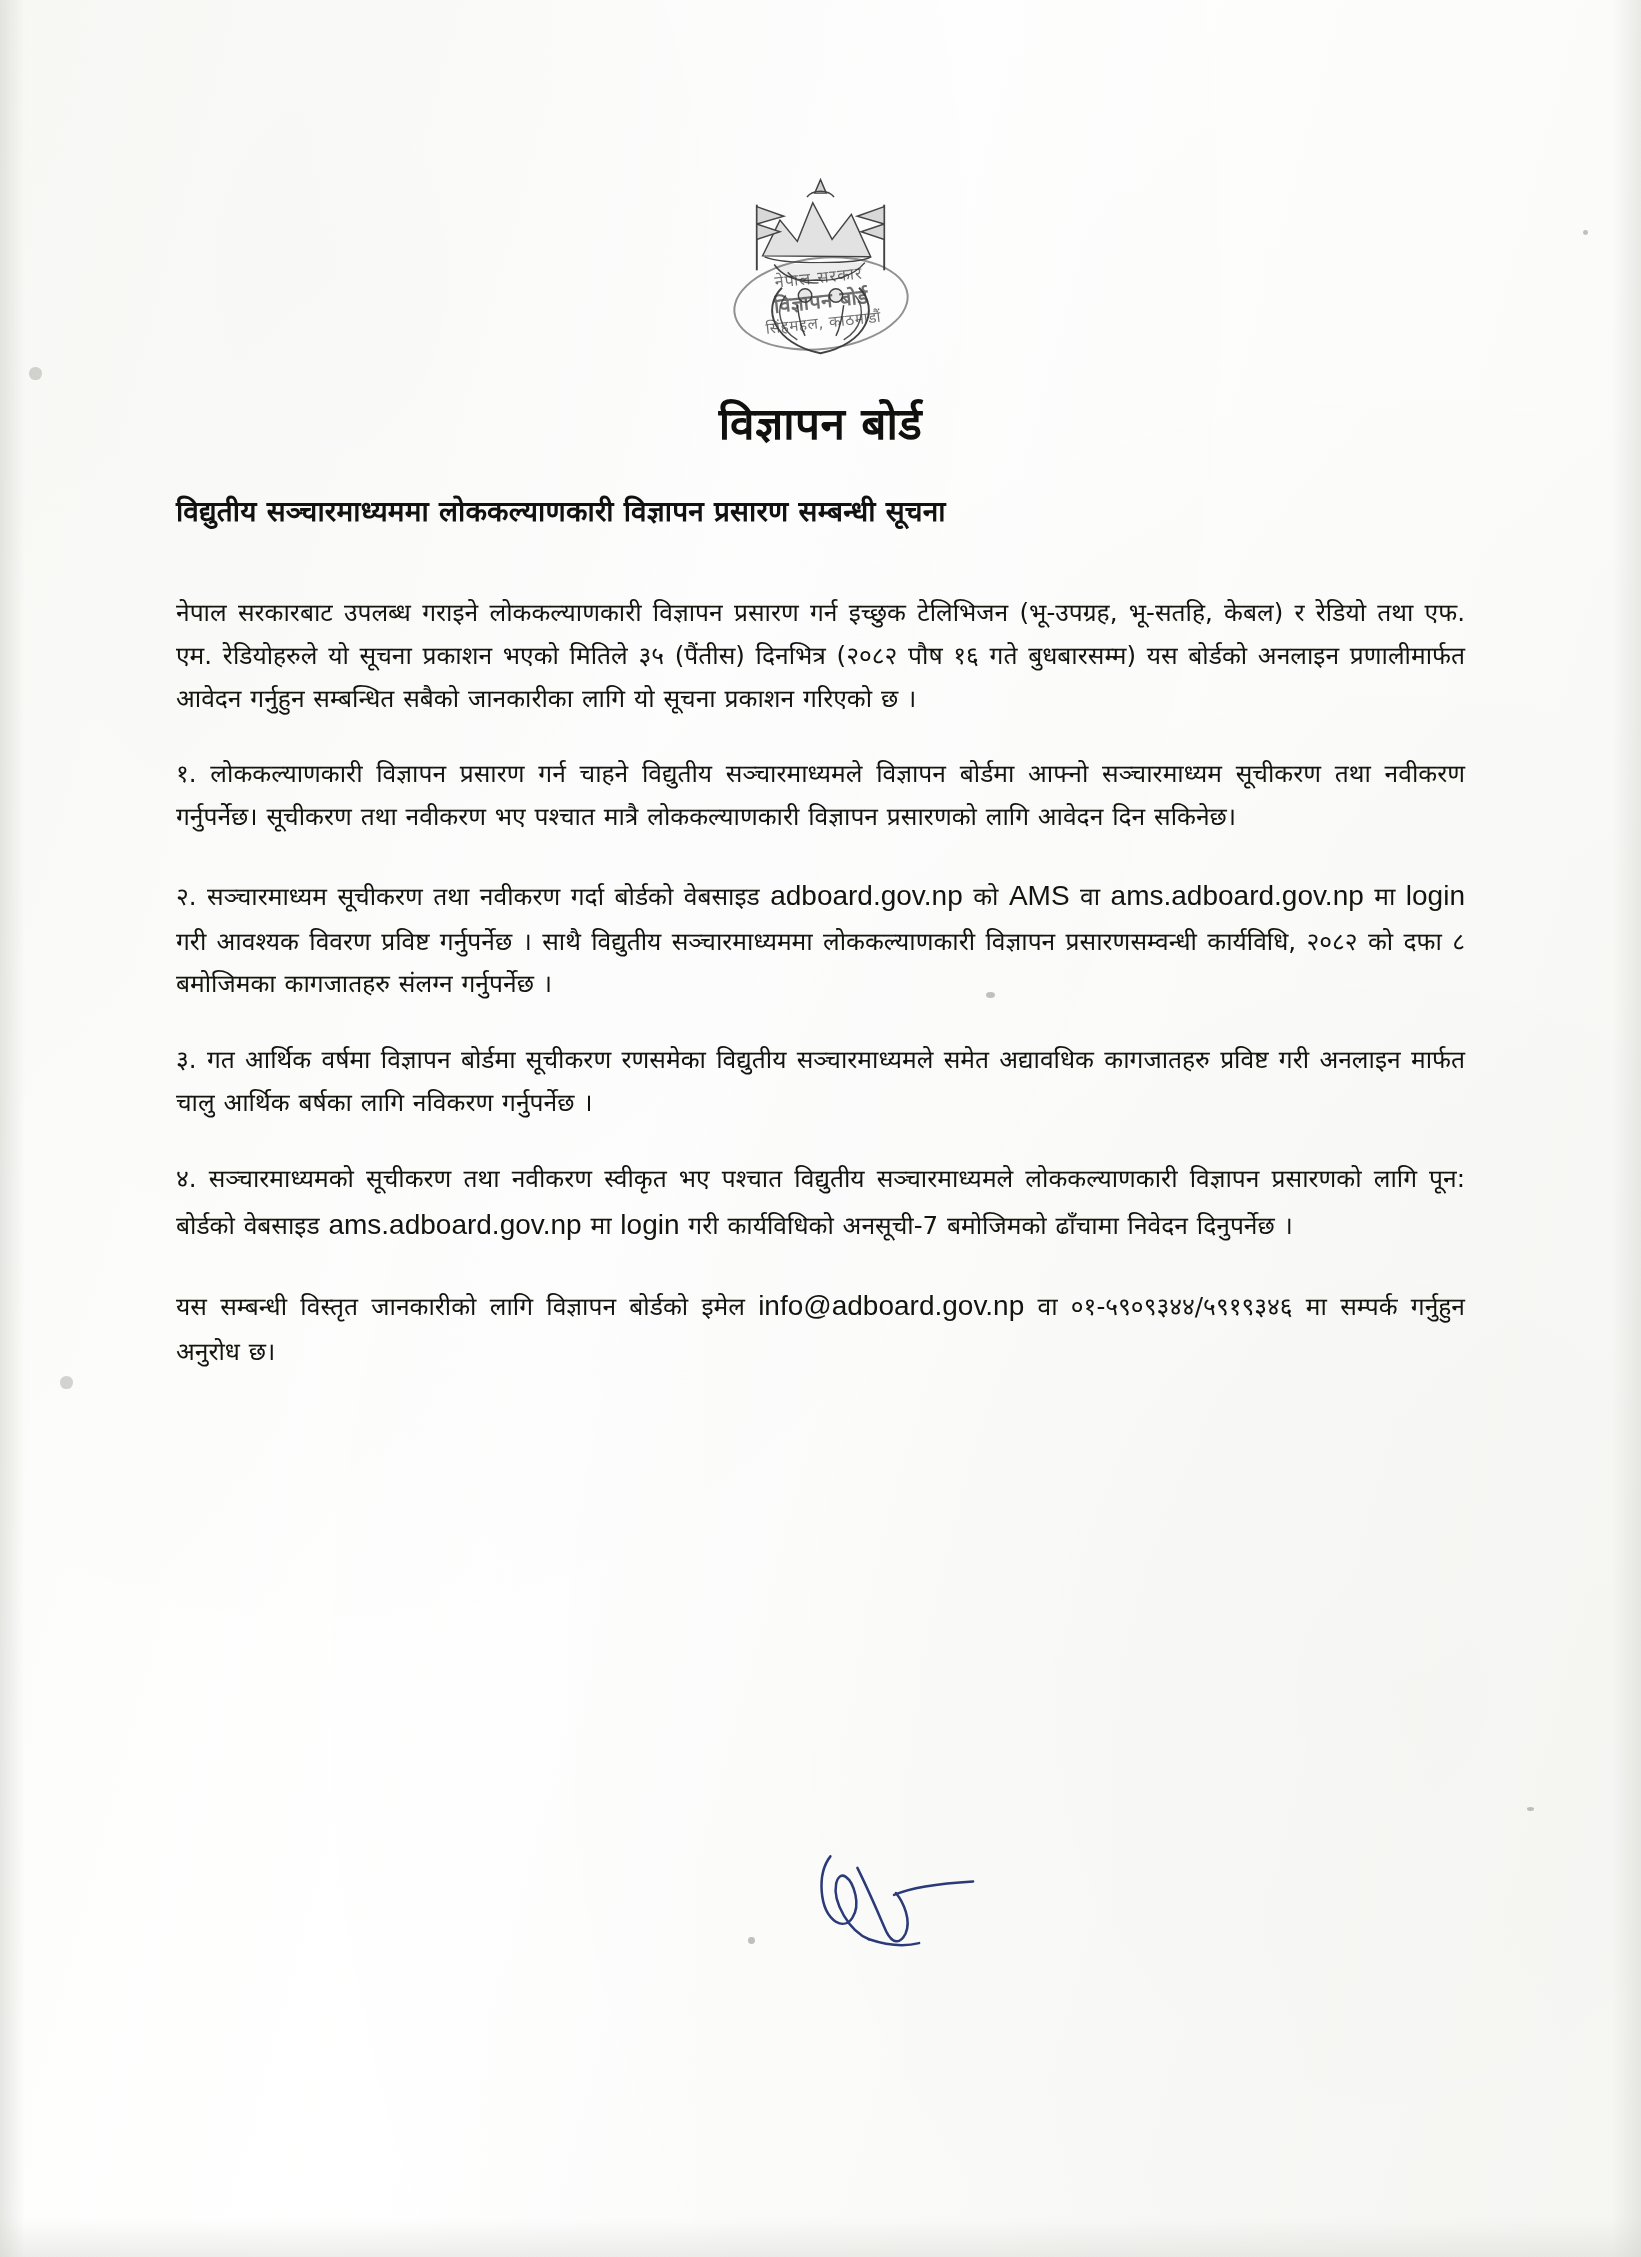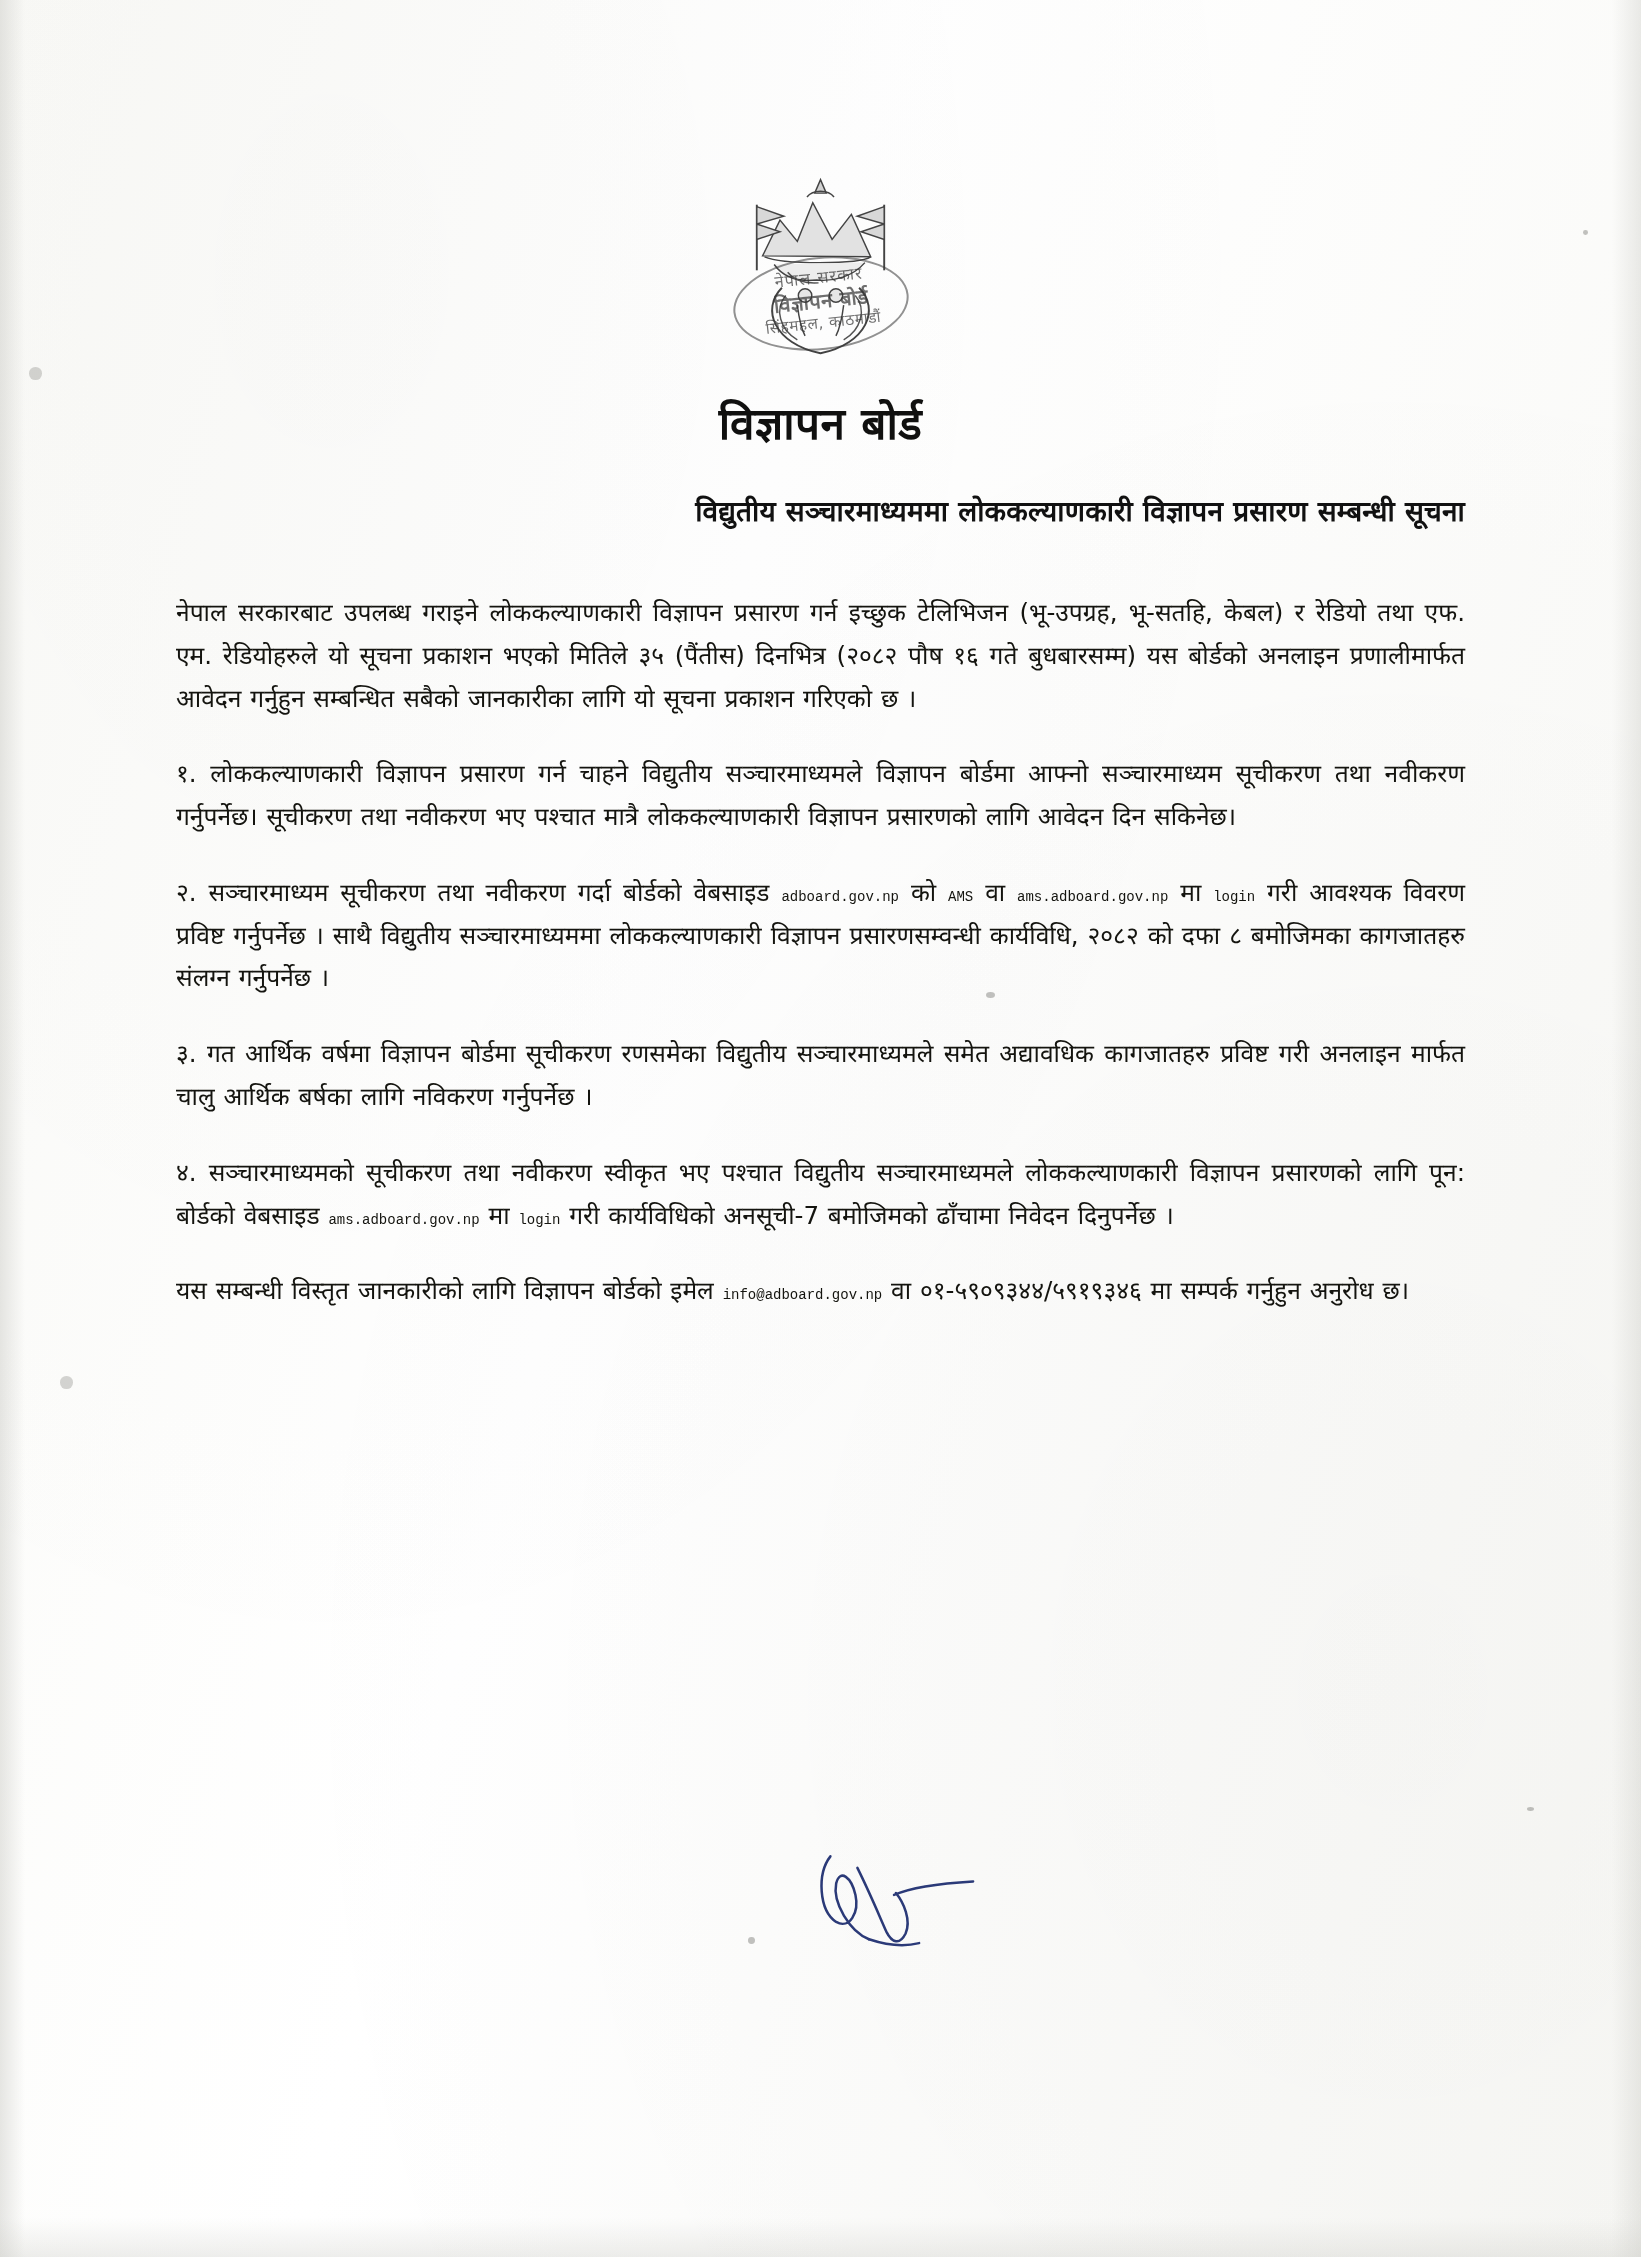--- a/index.html
+++ b/index.html
@@ -98,21 +98,21 @@
   h1.doc-title {
     text-align: center;
     font-size: 44px;
     font-weight: bold;
     margin: 25px 0 0 0;
     letter-spacing: 0.5px;
     color: #10100f;
     font-family: "DejaVu Sans", sans-serif;
   }
   h2.doc-subtitle {
-    text-align: right;
+    text-align: left;
     font-size: 28px;
     font-weight: bold;
     margin: 39px 0 0 0;
     color: #111;
     letter-spacing: 0.2px;
   }
   h3.doc-date {
     text-align: center;
     font-size: 26px;
     font-weight: normal;
@@ -125,22 +125,22 @@
     font-size: 24.6px;
     line-height: 1.74;
     color: #14140f;
     text-align: justify;
     text-justify: inter-word;
     margin: 33px 0 0 0;
     word-spacing: 1px;
   }
   .para.first { margin-top: 63px; }
   .latin {
-    font-family: Liberation Mono, monospace;
-    font-size: 14px;
+    font-family: Liberation Sans, sans-serif;
+    font-size: 28px;
   }
   .signature {
     position: absolute;
     left: 811px;
     top: 1839px;
     width: 222px;
     height: 135px;
     pointer-events: none;
   }
   .hole {

